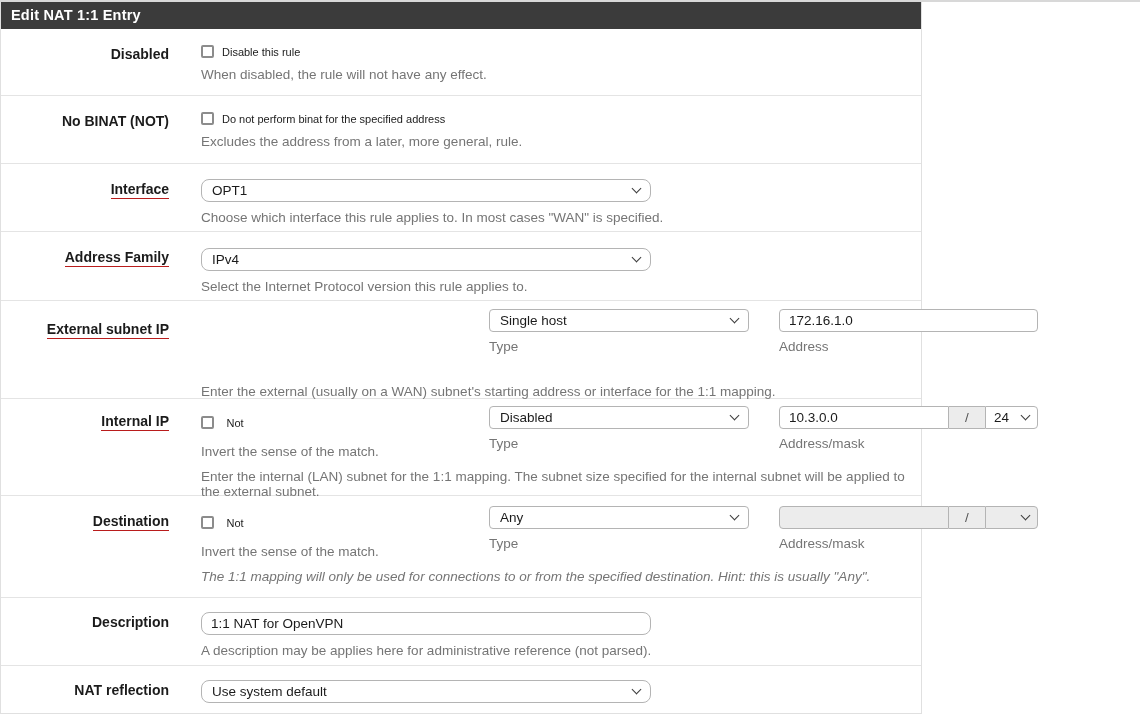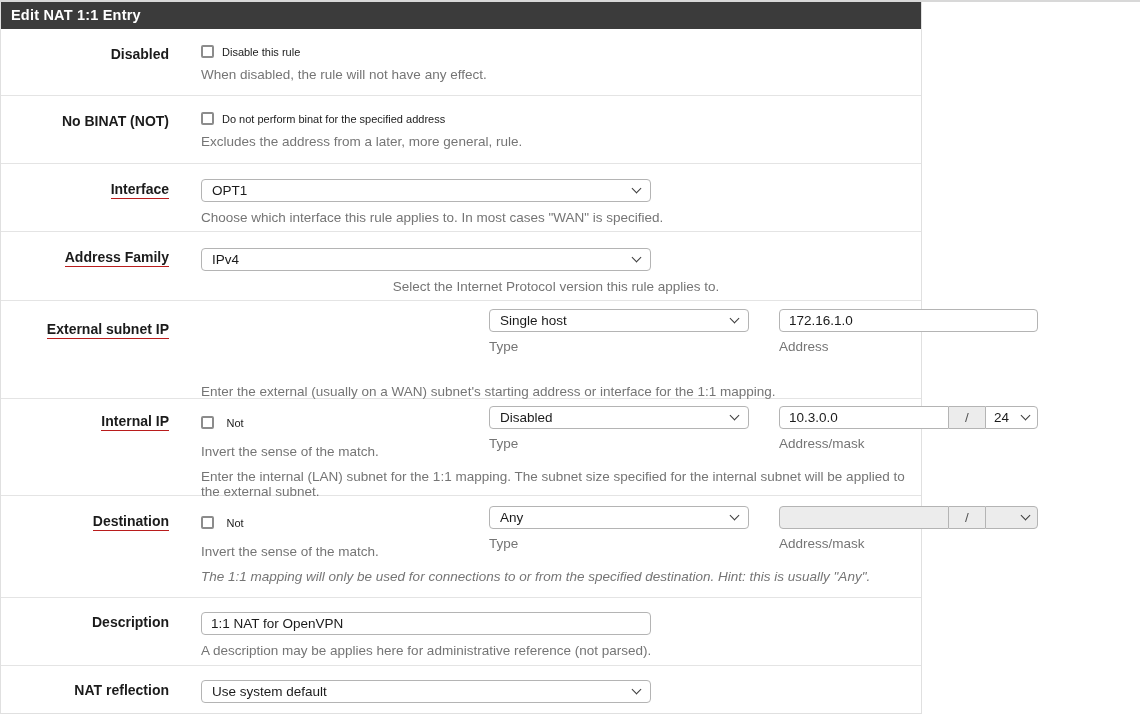--- a/index.html
+++ b/index.html
@@ -21,21 +21,21 @@
   .caption { color:#757575; font-size:13.5px; margin-top:7px; }
   
   .sel, .txt { height:23px; border:1px solid #b4b4b4; border-radius:4px;
                background:#fff; font-size:13.5px; color:#1b1b1b; }
   .sel { display:flex; align-items:center; justify-content:space-between;
          padding:0 10px; cursor:default; }
   .txt { padding:0 9px; width:100%; font-family:"Liberation Sans",sans-serif; }
   .chev { width:7px; height:7px; border-right:1.6px solid #3c3c3c;
           border-bottom:1.6px solid #3c3c3c; transform:rotate(45deg);
           margin-top:-4px; flex:0 0 auto; }
-  .w-full { width:450px; }
+  .w-full { width:450px;border-radius:8px; }
   .cb { display:inline-block; width:13px; height:13px; border:2px solid #8c8c8c;
         border-radius:2px; background:#fff; vertical-align:-2px; margin-right:8px; }
   .cb-label { font-size:11px; color:#1b1b1b; }
   .line1 { margin-top:16px; display:flex; align-items:center; }
   
   .col-type { position:absolute; left:288px; top:8px; width:260px; }
   .col-addr { position:absolute; left:578px; top:8px; width:259px; }
   .col-not  { position:absolute; left:0; top:14px; }
   .group { display:flex; width:100%; }
   .group .txt { flex:1 1 auto; border-radius:4px 0 0 4px; width:auto; min-width:0; }
@@ -102,21 +102,21 @@
 
   <div class="row r-addrfam">
     <div class="row-label"><span class="u">Address Family</span></div>
     <div class="content">
       <div class="line1" style="margin-top:16px;">
         <div class="sel w-full">
           <span>IPv4</span>
           <span class="chev"></span>
         </div>
       </div>
-      <div class="help" style="margin-top:8px;text-align:center;">Select the Internet Protocol version this rule applies to.</div>
+      <div class="help" style="margin-top:8px;">Select the Internet Protocol version this rule applies to.</div>
     </div>
   </div>
 
   <div class="row r-external">
     <div class="row-label" style="top:20px;"><span class="u">External subnet IP</span></div>
     <div class="content">
       <div class="col-type">
         <div class="sel">
           <span>Single host</span>
           <span class="chev"></span>

